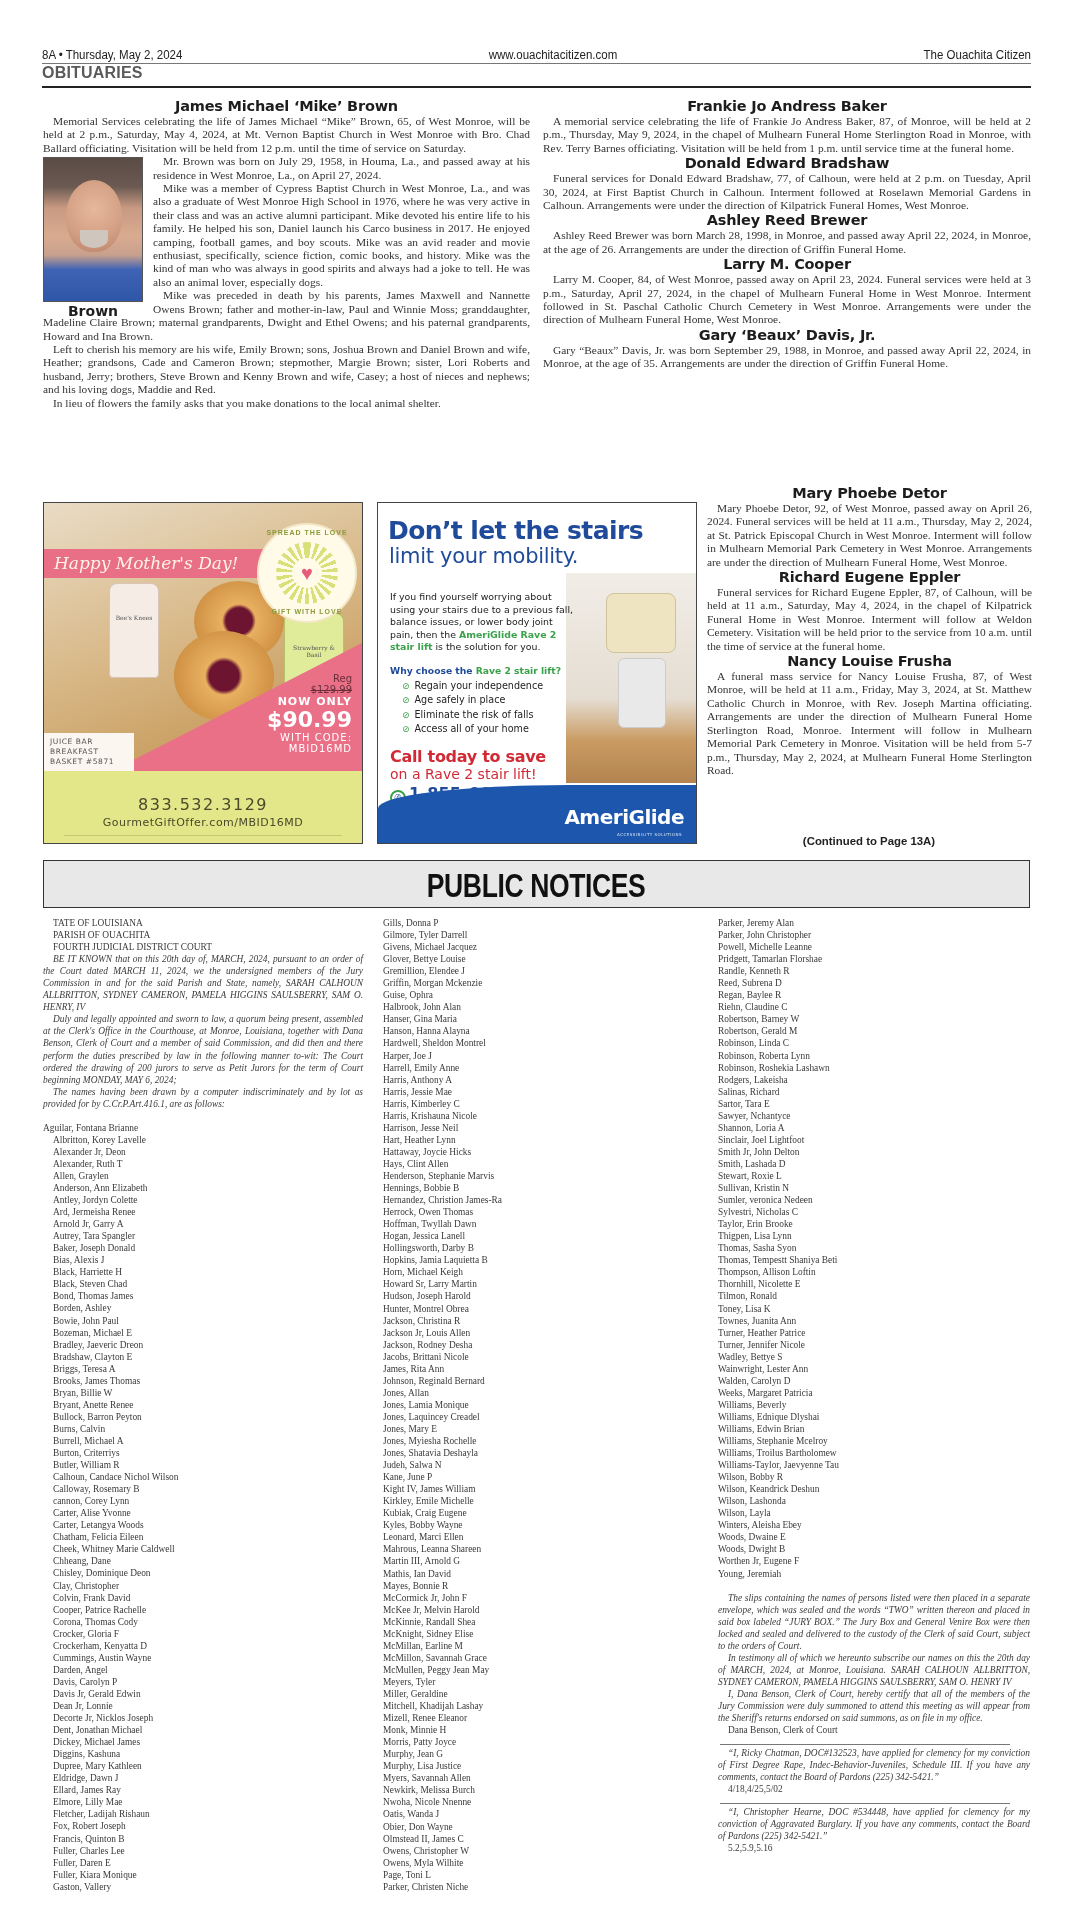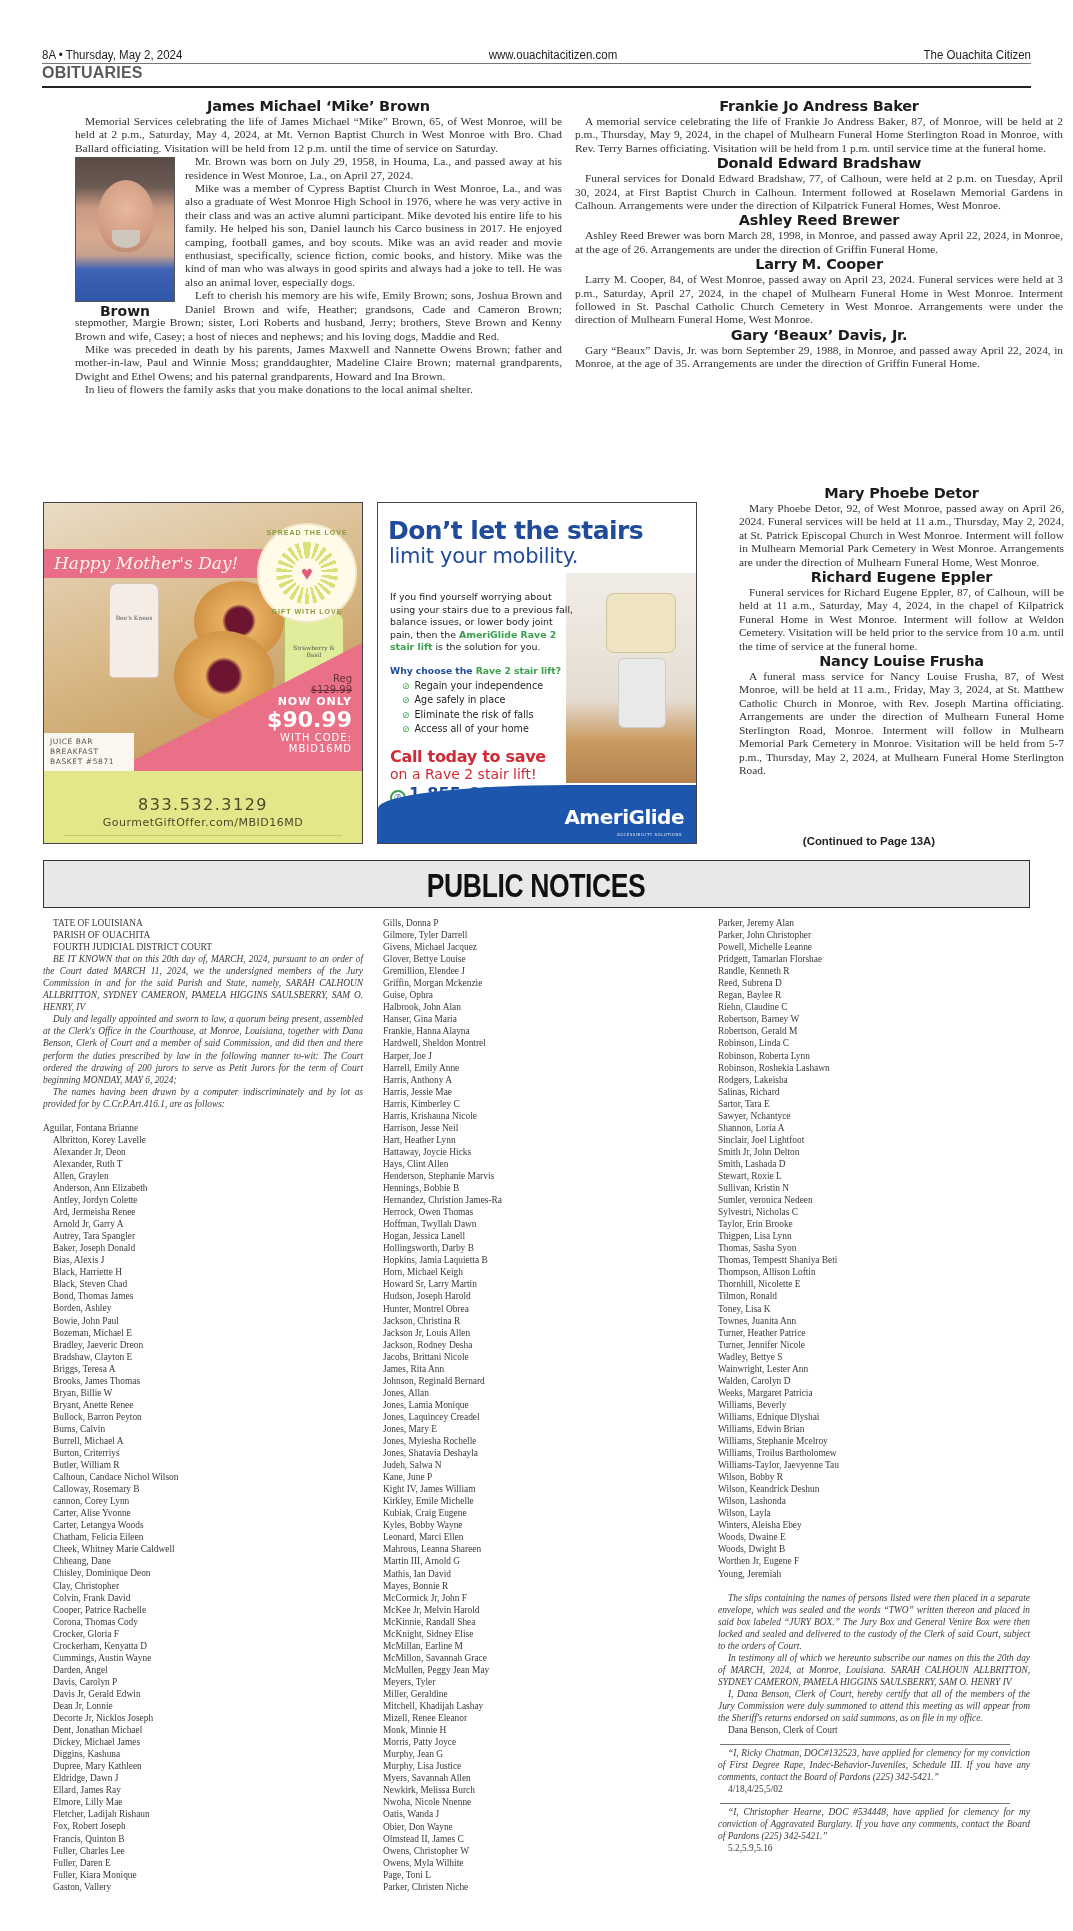--- a/index.html
+++ b/index.html
@@ -4,21 +4,21 @@
 <style>
   * { box-sizing: border-box; margin: 0; padding: 0; }
   html, body { width: 1073px; height: 1931px; background: #ffffff; overflow: hidden; }
   body { position: relative; font-family: "Liberation Serif", serif; color: #2b2b2b; }
 
   .masthead { position: absolute; left: 42px; top: 40px; width: 989px; height: 22px; display: flex; justify-content: space-between; align-items: flex-end; font-family: "Liberation Sans", sans-serif; font-size: 12.5px; color: #222; transform: scaleX(0.92); transform-origin: left; width: 1075px; }
   .masthead-rule { position: absolute; left: 42px; top: 63px; width: 989px; height: 1px; background: #777; }
   .section-title { position: absolute; left: 42px; top: 64px; font-family: "Liberation Sans", sans-serif; font-weight: bold; font-size: 16px; color: #5a5a5a; letter-spacing: 0.2px; }
   .section-rule { position: absolute; left: 42px; top: 86px; width: 989px; height: 2px; background: #222; }
 
-  .obit-col { position: absolute; font-size: 11.4px; line-height: 13.4px; text-align: justify; color: #333; margin-left: 32px; }
+  .obit-col { position: absolute; font-size: 11.4px; line-height: 13.4px; text-align: justify; color: #333; }
   .obit-col p { text-indent: 10px; }
   .obit-name { font-family: "DejaVu Sans", sans-serif; font-weight: bold; font-size: 14.5px; text-align: center; color: #1d1d1d; line-height: 17px; letter-spacing: -0.2px; }
 
   .photo { float: left; width: 100px; height: 146px; margin: 2px 10px 2px 0; }
   .photo-box { width: 100px; height: 145px; background: linear-gradient(180deg, #5a4b45 0%, #6b5a52 20%, #c99a82 35%, #d9ab90 55%, #c7a08c 68%, #3f63b5 78%, #2f56a8 100%); border: 1px solid #555; position: relative; overflow: hidden; }
   .photo-face { position: absolute; left: 22px; top: 22px; width: 56px; height: 72px; border-radius: 50% 50% 46% 46%; background: radial-gradient(circle at 50% 40%, #e7b89c 0%, #d29e83 60%, #b88068 100%); }
   .photo-beard { position: absolute; left: 36px; top: 72px; width: 28px; height: 18px; border-radius: 0 0 50% 50%; background: #cfc6be; }
   .photo-caption { font-family: "DejaVu Sans", sans-serif; font-weight: bold; font-size: 14px; text-align: center; margin-top: 3px; color: #1d1d1d; }
 
   .ad { position: absolute; border: 1px solid #444; overflow: hidden; }
@@ -94,22 +94,22 @@
   <p>Memorial Services celebrating the life of James Michael “Mike” Brown, 65, of West Monroe, will be held at 2 p.m., Saturday, May 4, 2024, at Mt. Vernon Baptist Church in West Monroe with Bro. Chad Ballard officiating. Visitation will be held from 12 p.m. until the time of service on Saturday.</p>
   <div class="photo">
     <div class="photo-box">
       <div class="photo-face"></div>
       <div class="photo-beard"></div>
     </div>
     <div class="photo-caption">Brown</div>
   </div>
   <p>Mr. Brown was born on July 29, 1958, in Houma, La., and passed away at his residence in West Monroe, La., on April 27, 2024.</p>
   <p>Mike was a member of Cypress Baptist Church in West Monroe, La., and was also a graduate of West Monroe High School in 1976, where he was very active in their class and was an active alumni participant. Mike devoted his entire life to his family. He helped his son, Daniel launch his Carco business in 2017. He enjoyed camping, football games, and boy scouts. Mike was an avid reader and movie enthusiast, specifically, science fiction, comic books, and history. Mike was the kind of man who was always in good spirits and always had a joke to tell. He was also an animal lover, especially dogs.</p>
+  <p>Mike was preceded in death by his parents, James Maxwell and Nannette Owens Brown; father and mother-in-law, Paul and Winnie Moss; granddaughter, Madeline Claire Brown; maternal grandparents, Dwight and Ethel Owens; and his paternal grandparents, Howard and Ina Brown.</p>
   <p>Left to cherish his memory are his wife, Emily Brown; sons, Joshua Brown and Daniel Brown and wife, Heather; grandsons, Cade and Cameron Brown; stepmother, Margie Brown; sister, Lori Roberts and husband, Jerry; brothers, Steve Brown and Kenny Brown and wife, Casey; a host of nieces and nephews; and his loving dogs, Maddie and Red.</p>
-  <p>Mike was preceded in death by his parents, James Maxwell and Nannette Owens Brown; father and mother-in-law, Paul and Winnie Moss; granddaughter, Madeline Claire Brown; maternal grandparents, Dwight and Ethel Owens; and his paternal grandparents, Howard and Ina Brown.</p>
   <p>In lieu of flowers the family asks that you make donations to the local animal shelter.</p>
 </div>
 
 <div class="obit-col" style="left:543px; top:98px; width:488px;">
   <div class="obit-name">Frankie Jo Andress Baker</div>
   <p>A memorial service celebrating the life of Frankie Jo Andress Baker, 87, of Monroe, will be held at 2 p.m., Thursday, May 9, 2024, in the chapel of Mulhearn Funeral Home Sterlington Road in Monroe, with Rev. Terry Barnes officiating. Visitation will be held from 1 p.m. until service time at the funeral home.</p>
   <div class="obit-name">Donald Edward Bradshaw</div>
   <p>Funeral services for Donald Edward Bradshaw, 77, of Calhoun, were held at 2 p.m. on Tuesday, April 30, 2024, at First Baptist Church in Calhoun. Interment followed at Roselawn Memorial Gardens in Calhoun. Arrangements were under the direction of Kilpatrick Funeral Homes, West Monroe.</p>
   <div class="obit-name">Ashley Reed Brewer</div>
   <p>Ashley Reed Brewer was born March 28, 1998, in Monroe, and passed away April 22, 2024, in Monroe, at the age of 26. Arrangements are under the direction of Griffin Funeral Home.</p>
@@ -269,21 +269,21 @@
   <ul>
       <li>Gills, Donna P</li>
       <li>Gilmore, Tyler Darrell</li>
       <li>Givens, Michael Jacquez</li>
       <li>Glover, Bettye Louise</li>
       <li>Gremillion, Elendee J</li>
       <li>Griffin, Morgan Mckenzie</li>
       <li>Guise, Ophra</li>
       <li>Halbrook, John Alan</li>
       <li>Hanser, Gina Maria</li>
-      <li>Frankie, Hanna Alayna</li>
+      <li>Hanson, Hanna Alayna</li>
       <li>Hardwell, Sheldon Montrel</li>
       <li>Harper, Joe J</li>
       <li>Harrell, Emily Anne</li>
       <li>Harris, Anthony A</li>
       <li>Harris, Jessie Mae</li>
       <li>Harris, Kimberley C</li>
       <li>Harris, Krishauna Nicole</li>
       <li>Harrison, Jesse Neil</li>
       <li>Hart, Heather Lynn</li>
       <li>Hattaway, Joycie Hicks</li>

